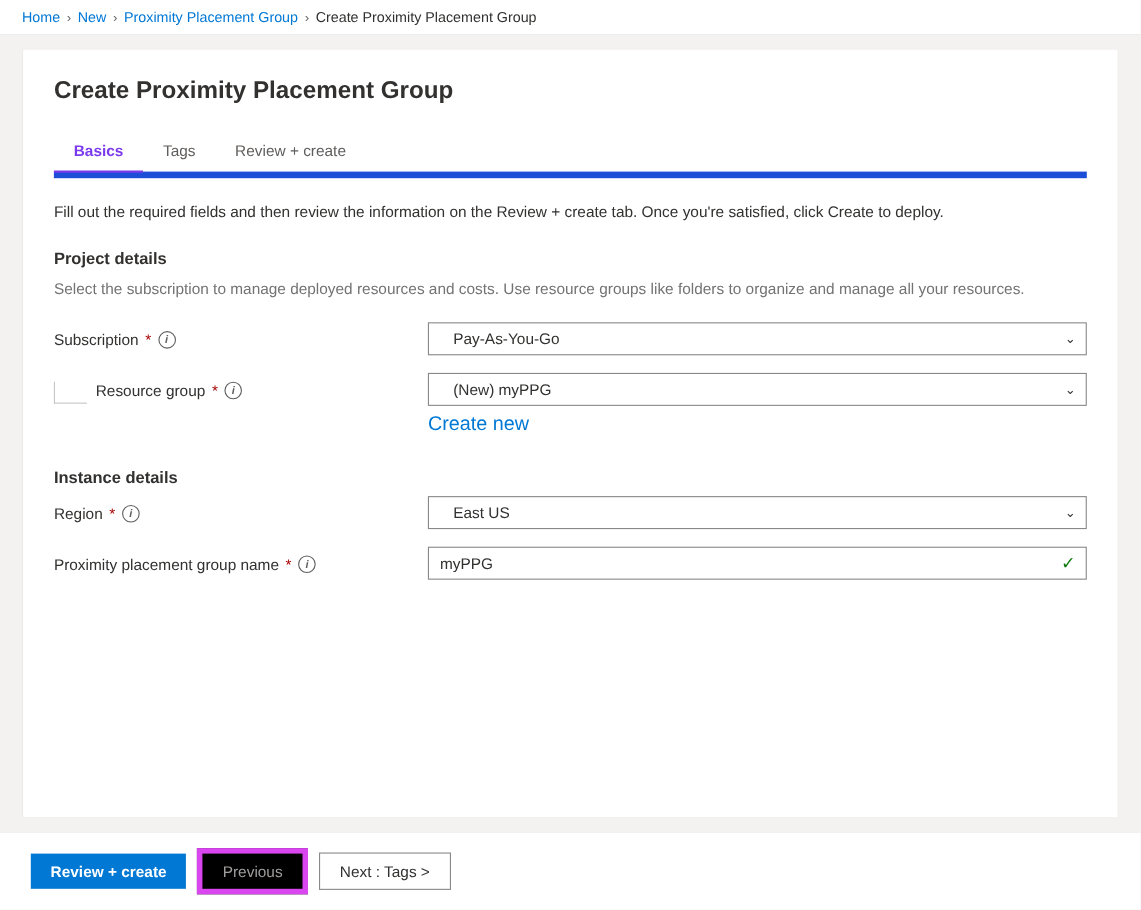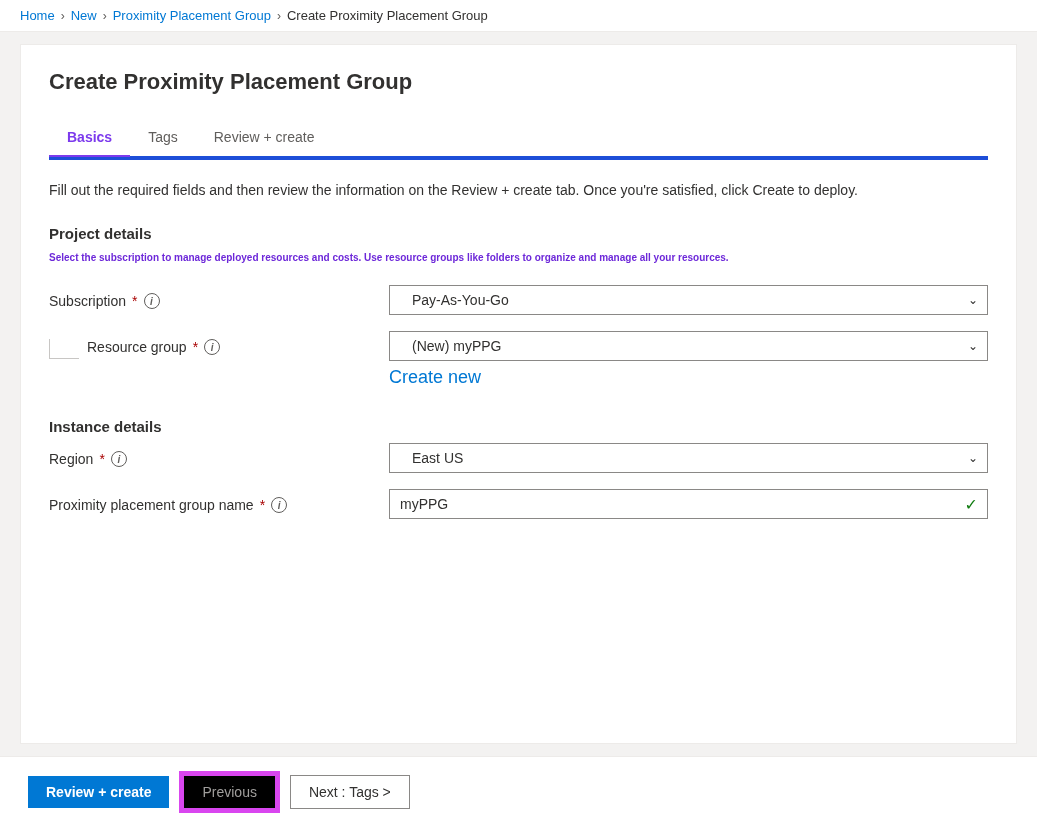--- a/index.html
+++ b/index.html
@@ -51,21 +51,21 @@
     .page-title {
       font-size: 22px;
       font-weight: 600;
       color: #323130;
       margin-bottom: 24px;
     }
     
     .tabs {
       display: flex;
       align-items: center;
-      border-bottom: 4px solid #1d4ed8;
+      border-bottom: 6px solid #1d4ed8;
       margin-bottom: 20px;
       gap: 0;
     }
     .tab {
       padding: 10px 18px;
       font-size: 14px;
       cursor: pointer;
       color: #605e5c;
       border-bottom: 2px solid transparent;
       margin-bottom: -1px;
@@ -83,25 +83,24 @@
       line-height: 1.5;
     }
     
     .section-heading {
       font-size: 15px;
       font-weight: 600;
       color: #323130;
       margin-bottom: 8px;
     }
     .section-desc {
-      color: #6d28d9;
-      font-size: 10px;
+      color: #737373;
+      font-size: 14px;
       margin-bottom: 20px;
       line-height: 1.5;
-      font-weight: bold;
     }
     
     .form-section {
       margin-bottom: 30px;
     }
     .form-row {
       display: flex;
       align-items: flex-start;
       margin-bottom: 16px;
       justify-content: flex-end;

